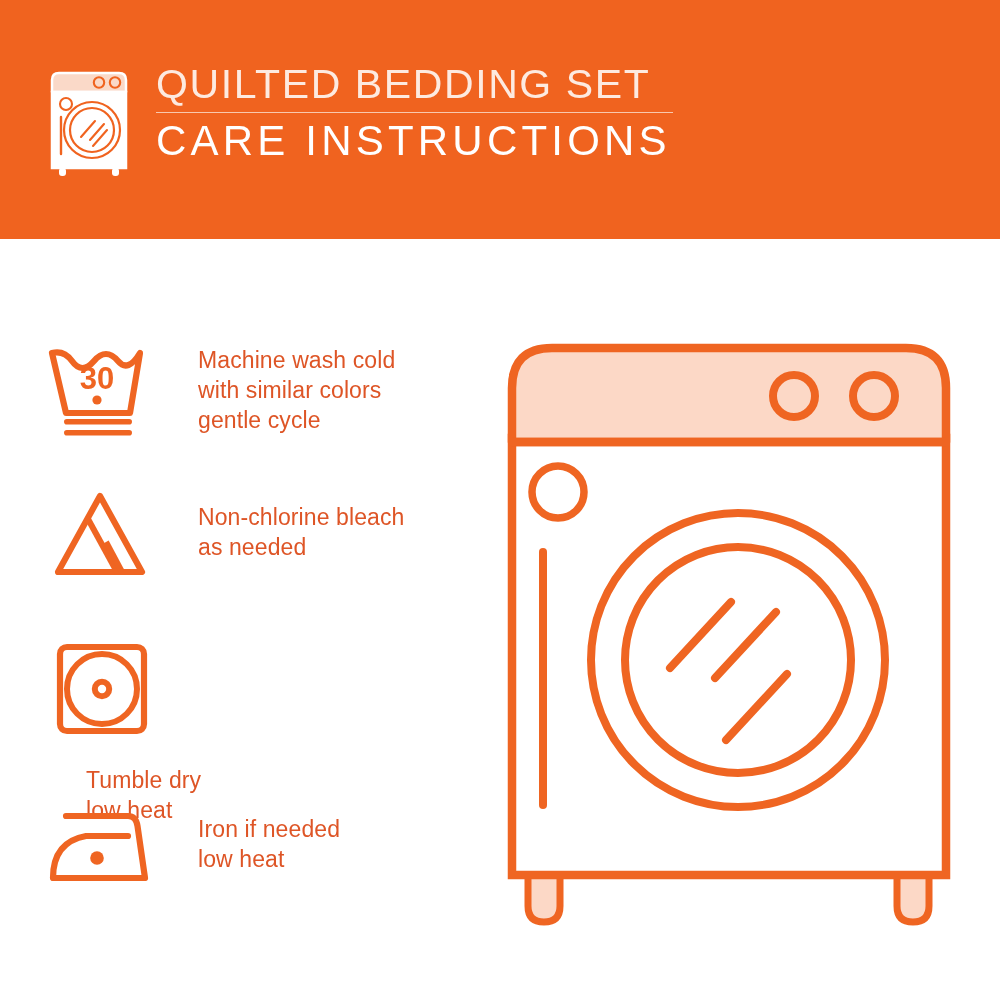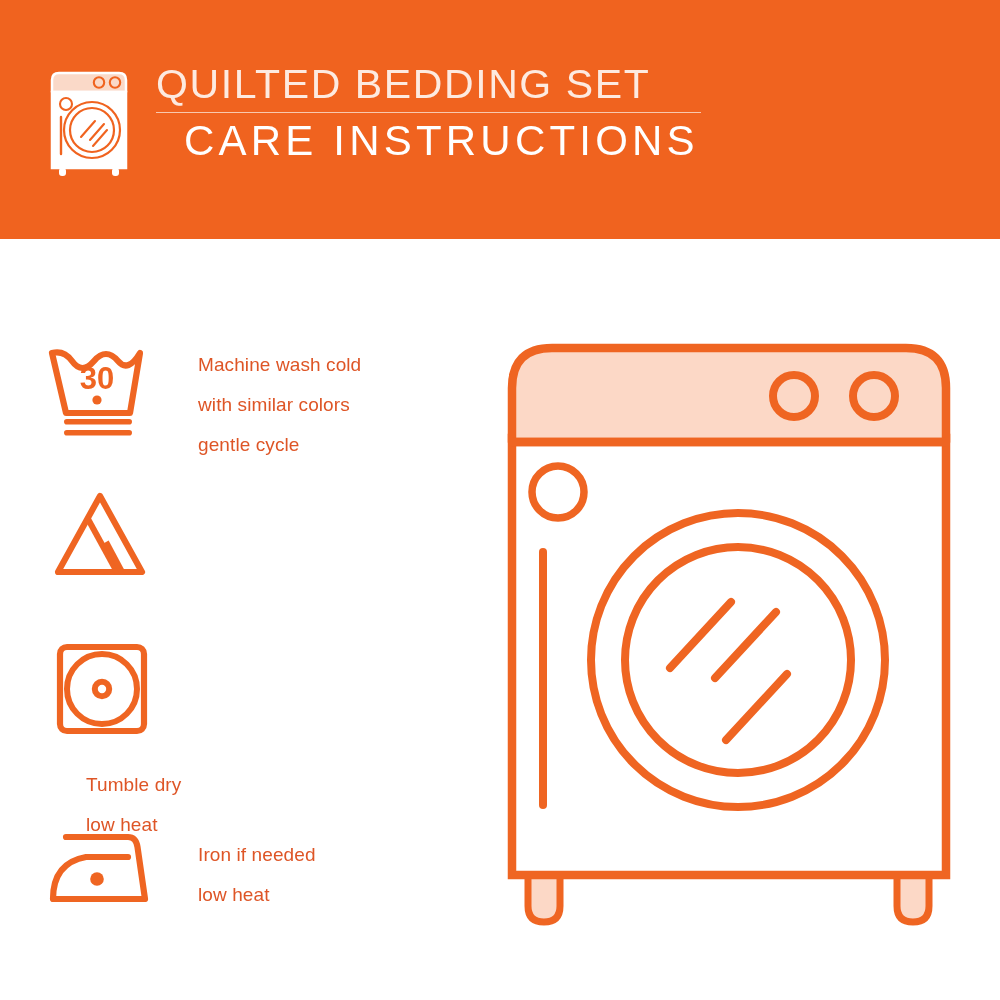--- a/index.html
+++ b/index.html
@@ -64,56 +64,55 @@
     width: 100%;
   }
   .title-sub {
     color: #ffffff;
     font-size: 42px;
     line-height: 46px;
     letter-spacing: 4.2px;
     font-weight: 400;
     white-space: nowrap;
     padding-left: 2px;
-    margin-left: 28px;
   }
 
   
   .care-list {
     position: absolute;
     left: 0;
     top: 239px;
     width: 500px;
     height: 761px;
   }
   .care-row {
     position: absolute;
     left: 44px;
     display: flex;
     align-items: flex-start;
     width: 440px;
   }
   .care-row-0 { top: 100px; }
   .care-row-1 { top: 245px; }
   .care-row-2 { top: 400px; flex-direction: column; }
-  .care-row-3 { top: 578px; }
+  .care-row-3 { top: 557px; }
 
   .care-symbol {
     width: 112px;
     height: 108px;
     flex: 0 0 auto;
     display: flex;
     align-items: flex-start;
     justify-content: center;
   }
   .care-text {
     margin-left: 42px;
     color: #DE5526;
-    font-size: 19px;
-    line-height: 40px;
+    font-size: 23px;
+    line-height: 30px;
     letter-spacing: 0.1px;
     padding-top: 6px;
     white-space: pre-line;
   }
   .care-row-1 .care-text,
   .care-row-2 .care-text,
   .care-row-3 .care-text { padding-top: 18px; }
 
   
   .washer-figure {
@@ -186,20 +185,22 @@
     </div>
 
     <div class="care-row care-row-1">
       <div class="care-symbol">
         <svg viewBox="0 0 112 104" width="112" height="104" aria-hidden="true">
           <path d="M56 12 L98 88 L14 88 Z" fill="none" stroke="#EF6522" stroke-width="6.2" stroke-linejoin="round"></path>
           <line x1="44" y1="35" x2="73" y2="88" stroke="#EF6522" stroke-width="6" stroke-linecap="butt"></line>
           <line x1="62" y1="58" x2="78" y2="88" stroke="#EF6522" stroke-width="6" stroke-linecap="butt"></line>
         </svg>
       </div>
+      <div class="care-text">Non-chlorine bleach
+as needed</div>
     </div>
 
     <div class="care-row care-row-2">
       <div class="care-symbol">
         <svg viewBox="0 0 112 104" width="112" height="104" aria-hidden="true">
           <rect x="16" y="8" width="84" height="84" rx="7" fill="none" stroke="#EF6522" stroke-width="6.2"></rect>
           <circle cx="58" cy="50" r="35" fill="none" stroke="#EF6522" stroke-width="6"></circle>
           <circle cx="58" cy="50" r="7.2" fill="none" stroke="#EF6522" stroke-width="6"></circle>
         </svg>
       </div>

